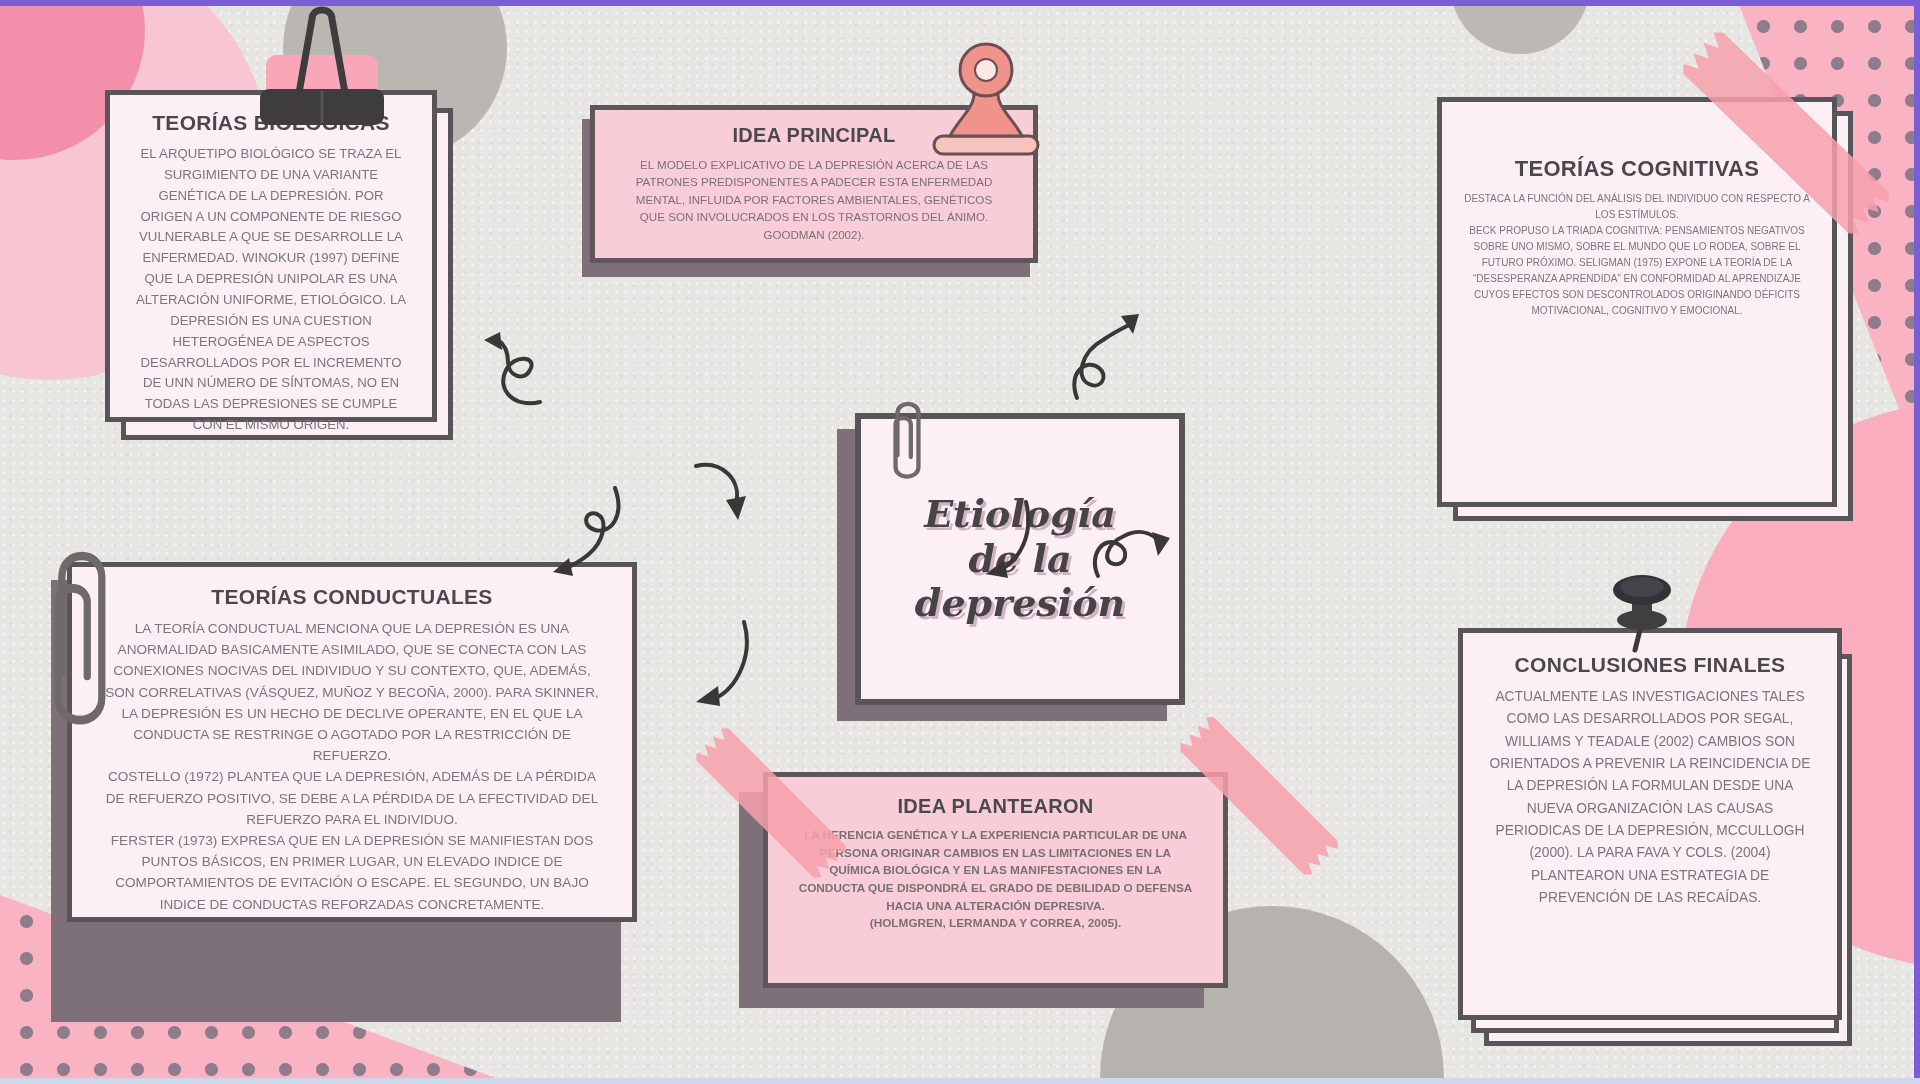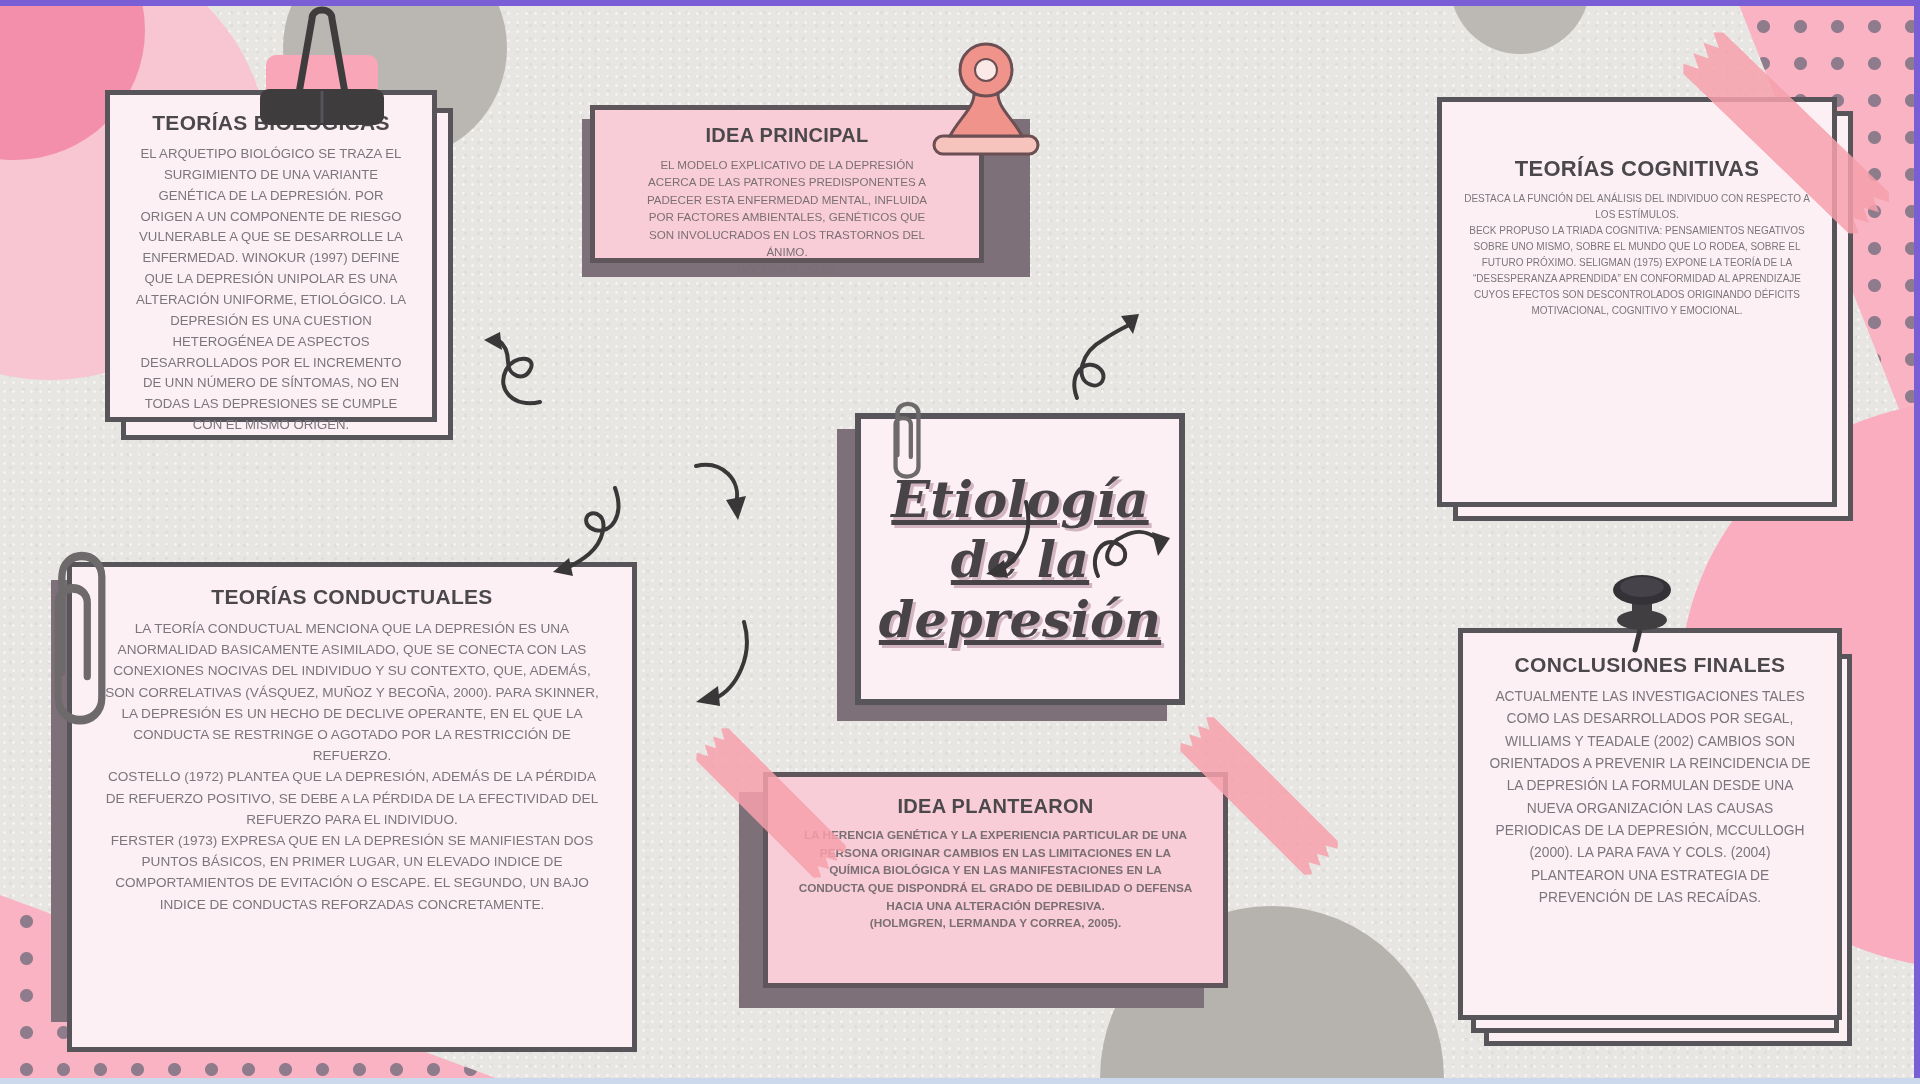--- a/index.html
+++ b/index.html
@@ -21,21 +21,21 @@
   .card.pink{background:#f9cdd8;border-color:#5f565c;}
   .card .title{font-weight:bold;color:#4b484c;letter-spacing:.3px;margin:0 0 9px 0;}
   .card .body{color:#7a767c;white-space:pre-line;margin:0;}
   .deco{z-index:4;}
   .arrow-svg{position:absolute;z-index:4;}
   .arrow-svg path.l{fill:none;stroke:#3a3738;stroke-width:4;stroke-linecap:round;}
   .arrow-svg path.h{fill:#3a3738;stroke:none;}
   .tape{position:absolute;background:rgba(246,160,172,0.85);z-index:5;
     clip-path:polygon(3% 0,0 12%,6% 25%,0 37%,6% 50%,0 62%,6% 75%,0 87%,3% 100%,97% 100%,100% 87%,94% 75%,100% 62%,94% 50%,100% 37%,94% 25%,100% 12%,97% 0);}
   .center-title{font-family:"DejaVu Serif","Liberation Serif",serif;font-style:italic;font-weight:bold;
-    font-size:51px;line-height:1.18;color:#474346;text-shadow:3px 3px 0 rgba(168,122,142,0.5);white-space:pre-line;text-decoration:underline;}
+    font-size:38px;line-height:1.18;color:#474346;text-shadow:3px 3px 0 rgba(168,122,142,0.5);white-space:pre-line;}
   .strip{position:absolute;z-index:9;pointer-events:none;}
 </style>
 </head>
 <body>
 
 <div class="canvas">
 
   <div class="abs circle" style="left:-170px;top:-60px;width:440px;height:440px;background:#f8c6d2;"></div>
   <div class="abs circle" style="left:-115px;top:-100px;width:260px;height:260px;background:#f48fab;"></div>
   <div class="abs circle" style="left:283px;top:-64px;width:224px;height:224px;background:#bab7b3;"></div>
@@ -52,39 +52,39 @@
   <div class="shadow-mauve" style="left:51px;top:580px;width:570px;height:442px;"></div>
   <div class="shadow-mauve" style="left:739px;top:792px;width:465px;height:216px;"></div>
   <div class="sheet" style="left:1484px;top:654px;width:368px;height:392px;"></div>
   <div class="sheet" style="left:1471px;top:641px;width:368px;height:392px;"></div>
 
   <div class="card" style="left:105px;top:90px;width:332px;height:332px;">
     <h2 class="title" style="font-size:21px;">TEORÍAS BIOLÓGICAS</h2>
     <p class="body" style="font-size:13.2px;line-height:1.58;">EL ARQUETIPO BIOLÓGICO SE TRAZA EL SURGIMIENTO DE UNA VARIANTE GENÉTICA DE LA DEPRESIÓN. POR ORIGEN A UN COMPONENTE DE RIESGO VULNERABLE A QUE SE DESARROLLE LA ENFERMEDAD. WINOKUR (1997) DEFINE QUE LA DEPRESIÓN UNIPOLAR ES UNA ALTERACIÓN UNIFORME, ETIOLÓGICO. LA DEPRESIÓN ES UNA CUESTION HETEROGÉNEA DE ASPECTOS DESARROLLADOS POR EL INCREMENTO DE UNN NÚMERO DE SÍNTOMAS, NO EN TODAS LAS DEPRESIONES SE CUMPLE CON EL MISMO ORIGEN.</p>
   </div>
 
-  <div class="card pink" style="left:590px;top:105px;width:394px;height:158px;padding:14px 40px;">
+  <div class="card pink" style="left:590px;top:105px;width:448px;height:158px;padding:14px 40px;">
     <h2 class="title" style="font-size:20px;">IDEA PRINCIPAL</h2>
     <p class="body" style="font-size:11.6px;line-height:1.5;color:#7a6f74;">EL MODELO EXPLICATIVO DE LA DEPRESIÓN ACERCA DE LAS PATRONES PREDISPONENTES A PADECER ESTA ENFERMEDAD MENTAL, INFLUIDA POR FACTORES AMBIENTALES, GENÉTICOS QUE SON INVOLUCRADOS EN LOS TRASTORNOS DEL ÁNIMO.
 GOODMAN (2002).</p>
   </div>
 
   <div class="card" style="left:1437px;top:97px;width:400px;height:410px;padding:22px 20px;">
     <h2 class="title" style="font-size:22px;margin-top:32px;">TEORÍAS COGNITIVAS</h2>
     <p class="body" style="font-size:10px;line-height:1.6;">DESTACA LA FUNCIÓN DEL ANÁLISIS DEL INDIVIDUO CON RESPECTO A LOS ESTÍMULOS.
 BECK PROPUSO LA TRIADA COGNITIVA: PENSAMIENTOS NEGATIVOS SOBRE UNO MISMO, SOBRE EL MUNDO QUE LO RODEA, SOBRE EL FUTURO PRÓXIMO. SELIGMAN (1975) EXPONE LA TEORÍA DE LA “DESESPERANZA APRENDIDA” EN CONFORMIDAD AL APRENDIZAJE CUYOS EFECTOS SON DESCONTROLADOS ORIGINANDO DÉFICITS MOTIVACIONAL, COGNITIVO Y EMOCIONAL.</p>
   </div>
 
   <div class="card" style="left:855px;top:413px;width:330px;height:292px;border-width:6px;display:flex;align-items:center;justify-content:center;">
     <div class="center-title">Etiología
 de la
 depresión</div>
   </div>
 
-  <div class="card" style="left:67px;top:562px;width:570px;height:490px;padding:18px 26px;">
+  <div class="card" style="left:67px;top:562px;width:570px;height:360px;padding:18px 26px;">
     <h2 class="title" style="font-size:21px;">TEORÍAS CONDUCTUALES</h2>
     <p class="body" style="font-size:13.6px;line-height:1.56;">LA TEORÍA CONDUCTUAL MENCIONA QUE LA DEPRESIÓN ES UNA ANORMALIDAD BASICAMENTE ASIMILADO, QUE SE CONECTA CON LAS CONEXIONES NOCIVAS DEL INDIVIDUO Y SU CONTEXTO, QUE, ADEMÁS, SON CORRELATIVAS (VÁSQUEZ, MUÑOZ Y BECOÑA, 2000). PARA SKINNER, LA DEPRESIÓN ES UN HECHO DE DECLIVE OPERANTE, EN EL QUE LA CONDUCTA SE RESTRINGE O AGOTADO POR LA RESTRICCIÓN DE REFUERZO.
 COSTELLO (1972) PLANTEA QUE LA DEPRESIÓN, ADEMÁS DE LA PÉRDIDA DE REFUERZO POSITIVO, SE DEBE A LA PÉRDIDA DE LA EFECTIVIDAD DEL REFUERZO PARA EL INDIVIDUO.
 FERSTER (1973) EXPRESA QUE EN LA DEPRESIÓN SE MANIFIESTAN DOS PUNTOS BÁSICOS, EN PRIMER LUGAR, UN ELEVADO INDICE DE COMPORTAMIENTOS DE EVITACIÓN O ESCAPE. EL SEGUNDO, UN BAJO INDICE DE CONDUCTAS REFORZADAS CONCRETAMENTE.</p>
   </div>
 
   <div class="card pink" style="left:763px;top:772px;width:465px;height:216px;padding:18px 30px;">
     <h2 class="title" style="font-size:20px;">IDEA PLANTEARON</h2>
     <p class="body" style="font-size:11.8px;line-height:1.5;color:#7a6f74;font-weight:bold;">LA HERENCIA GENÉTICA Y LA EXPERIENCIA PARTICULAR DE UNA PERSONA ORIGINAR CAMBIOS EN LAS LIMITACIONES EN LA QUÍMICA BIOLÓGICA Y EN LAS MANIFESTACIONES EN LA CONDUCTA QUE DISPONDRÁ EL GRADO DE DEBILIDAD O DEFENSA HACIA UNA ALTERACIÓN DEPRESIVA.
 (HOLMGREN, LERMANDA Y CORREA, 2005).</p>

